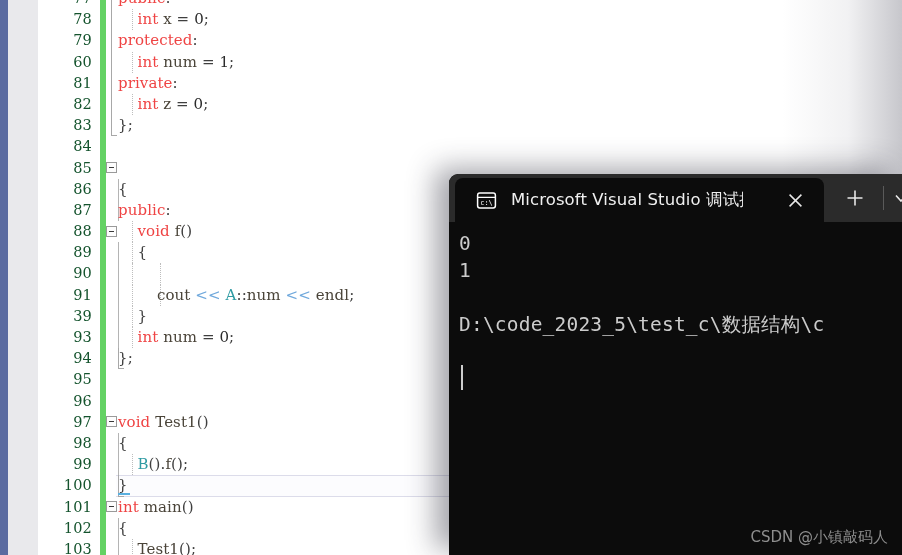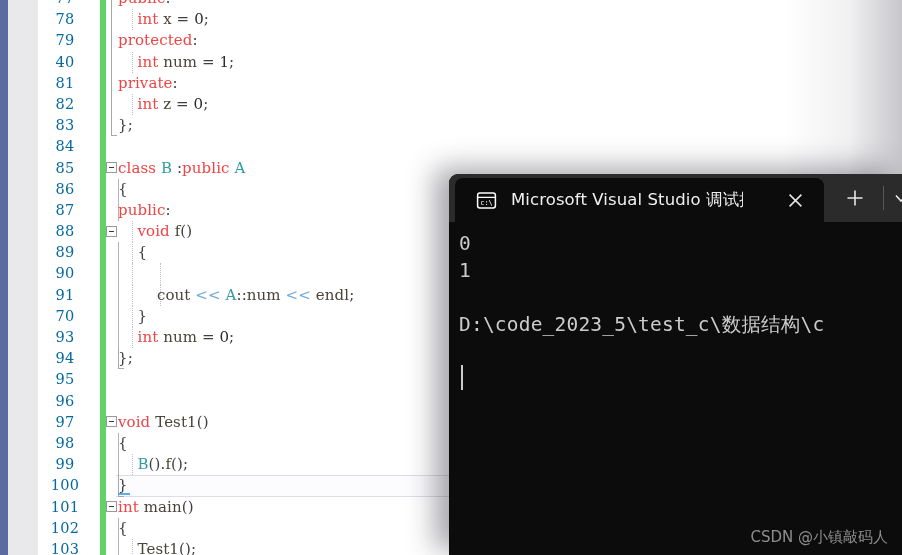--- a/index.html
+++ b/index.html
@@ -56,22 +56,22 @@
     height: 21.2px;
     white-space: pre;
     font-family: "DejaVu Sans Mono", "Liberation Mono", monospace;
     font-size: 14.5px;
     line-height: 21.2px;
   }
   .ln {
     position: absolute;
     left: 0; top: 0;
     width: 54px;
-    text-align: center;
-    color: #0369a1;
+    text-align: right;
+    color: #14532d;
     font-family: "DejaVu Serif", "Liberation Serif", serif;
     font-size: 14.5px;
     letter-spacing: 0.2px;
   }
   
   .changebar {
     position: absolute;
     left: 62px; top: 0;
     width: 6px; height: 21.2px;
     background: #64d264;
@@ -299,21 +299,21 @@
         </div>
 
         <div class="code-line">
           <span class="ln">79</span>
           <span class="changebar"></span>
           <span class="foldrule"></span>
           <span class="code-text"><span class="kw">protected</span><span class="pct">:</span></span>
         </div>
 
         <div class="code-line">
-          <span class="ln">40</span>
+          <span class="ln">60</span>
           <span class="changebar"></span>
           <span class="foldrule"></span>
           <span class="guide" style="left:94px"></span>
           <span class="code-text">    <span class="kw">int</span> <span class="pln">num</span> <span class="pct">=</span> <span class="num">1</span><span class="pct">;</span></span>
         </div>
 
         <div class="code-line">
           <span class="ln">81</span>
           <span class="changebar"></span>
           <span class="foldrule"></span>
@@ -338,21 +338,20 @@
         <div class="code-line">
           <span class="ln">84</span>
           <span class="changebar"></span>
           <span class="code-text"></span>
         </div>
 
         <div class="code-line">
           <span class="ln">85</span>
           <span class="changebar"></span>
           <span class="fold"></span>
-          <span class="code-text"><span class="kw">class</span> <span class="typ">B</span> <span class="pct">:</span><span class="kw">public</span> <span class="typ">A</span></span>
         </div>
 
         <div class="code-line">
           <span class="ln">86</span>
           <span class="changebar"></span>
           <span class="guide solid" style="left:80px"></span>
           <span class="code-text"><span class="pct">{</span></span>
         </div>
 
         <div class="code-line">
@@ -389,21 +388,21 @@
         <div class="code-line">
           <span class="ln">91</span>
           <span class="changebar"></span>
           <span class="guide solid" style="left:80px"></span>
           <span class="guide" style="left:94px"></span>
           <span class="guide" style="left:122px"></span>
           <span class="code-text">        <span class="pln">cout</span> <span class="op">&lt;&lt;</span> <span class="typ">A</span><span class="pct">::</span><span class="pln">num</span> <span class="op">&lt;&lt;</span> <span class="pln">endl</span><span class="pct">;</span></span>
         </div>
 
         <div class="code-line">
-          <span class="ln">70</span>
+          <span class="ln">39</span>
           <span class="changebar"></span>
           <span class="guide solid" style="left:80px"></span>
           <span class="guide" style="left:94px"></span>
           <span class="code-text">    <span class="pct">}</span></span>
         </div>
 
         <div class="code-line">
           <span class="ln">93</span>
           <span class="changebar"></span>
           <span class="guide solid" style="left:80px"></span>

